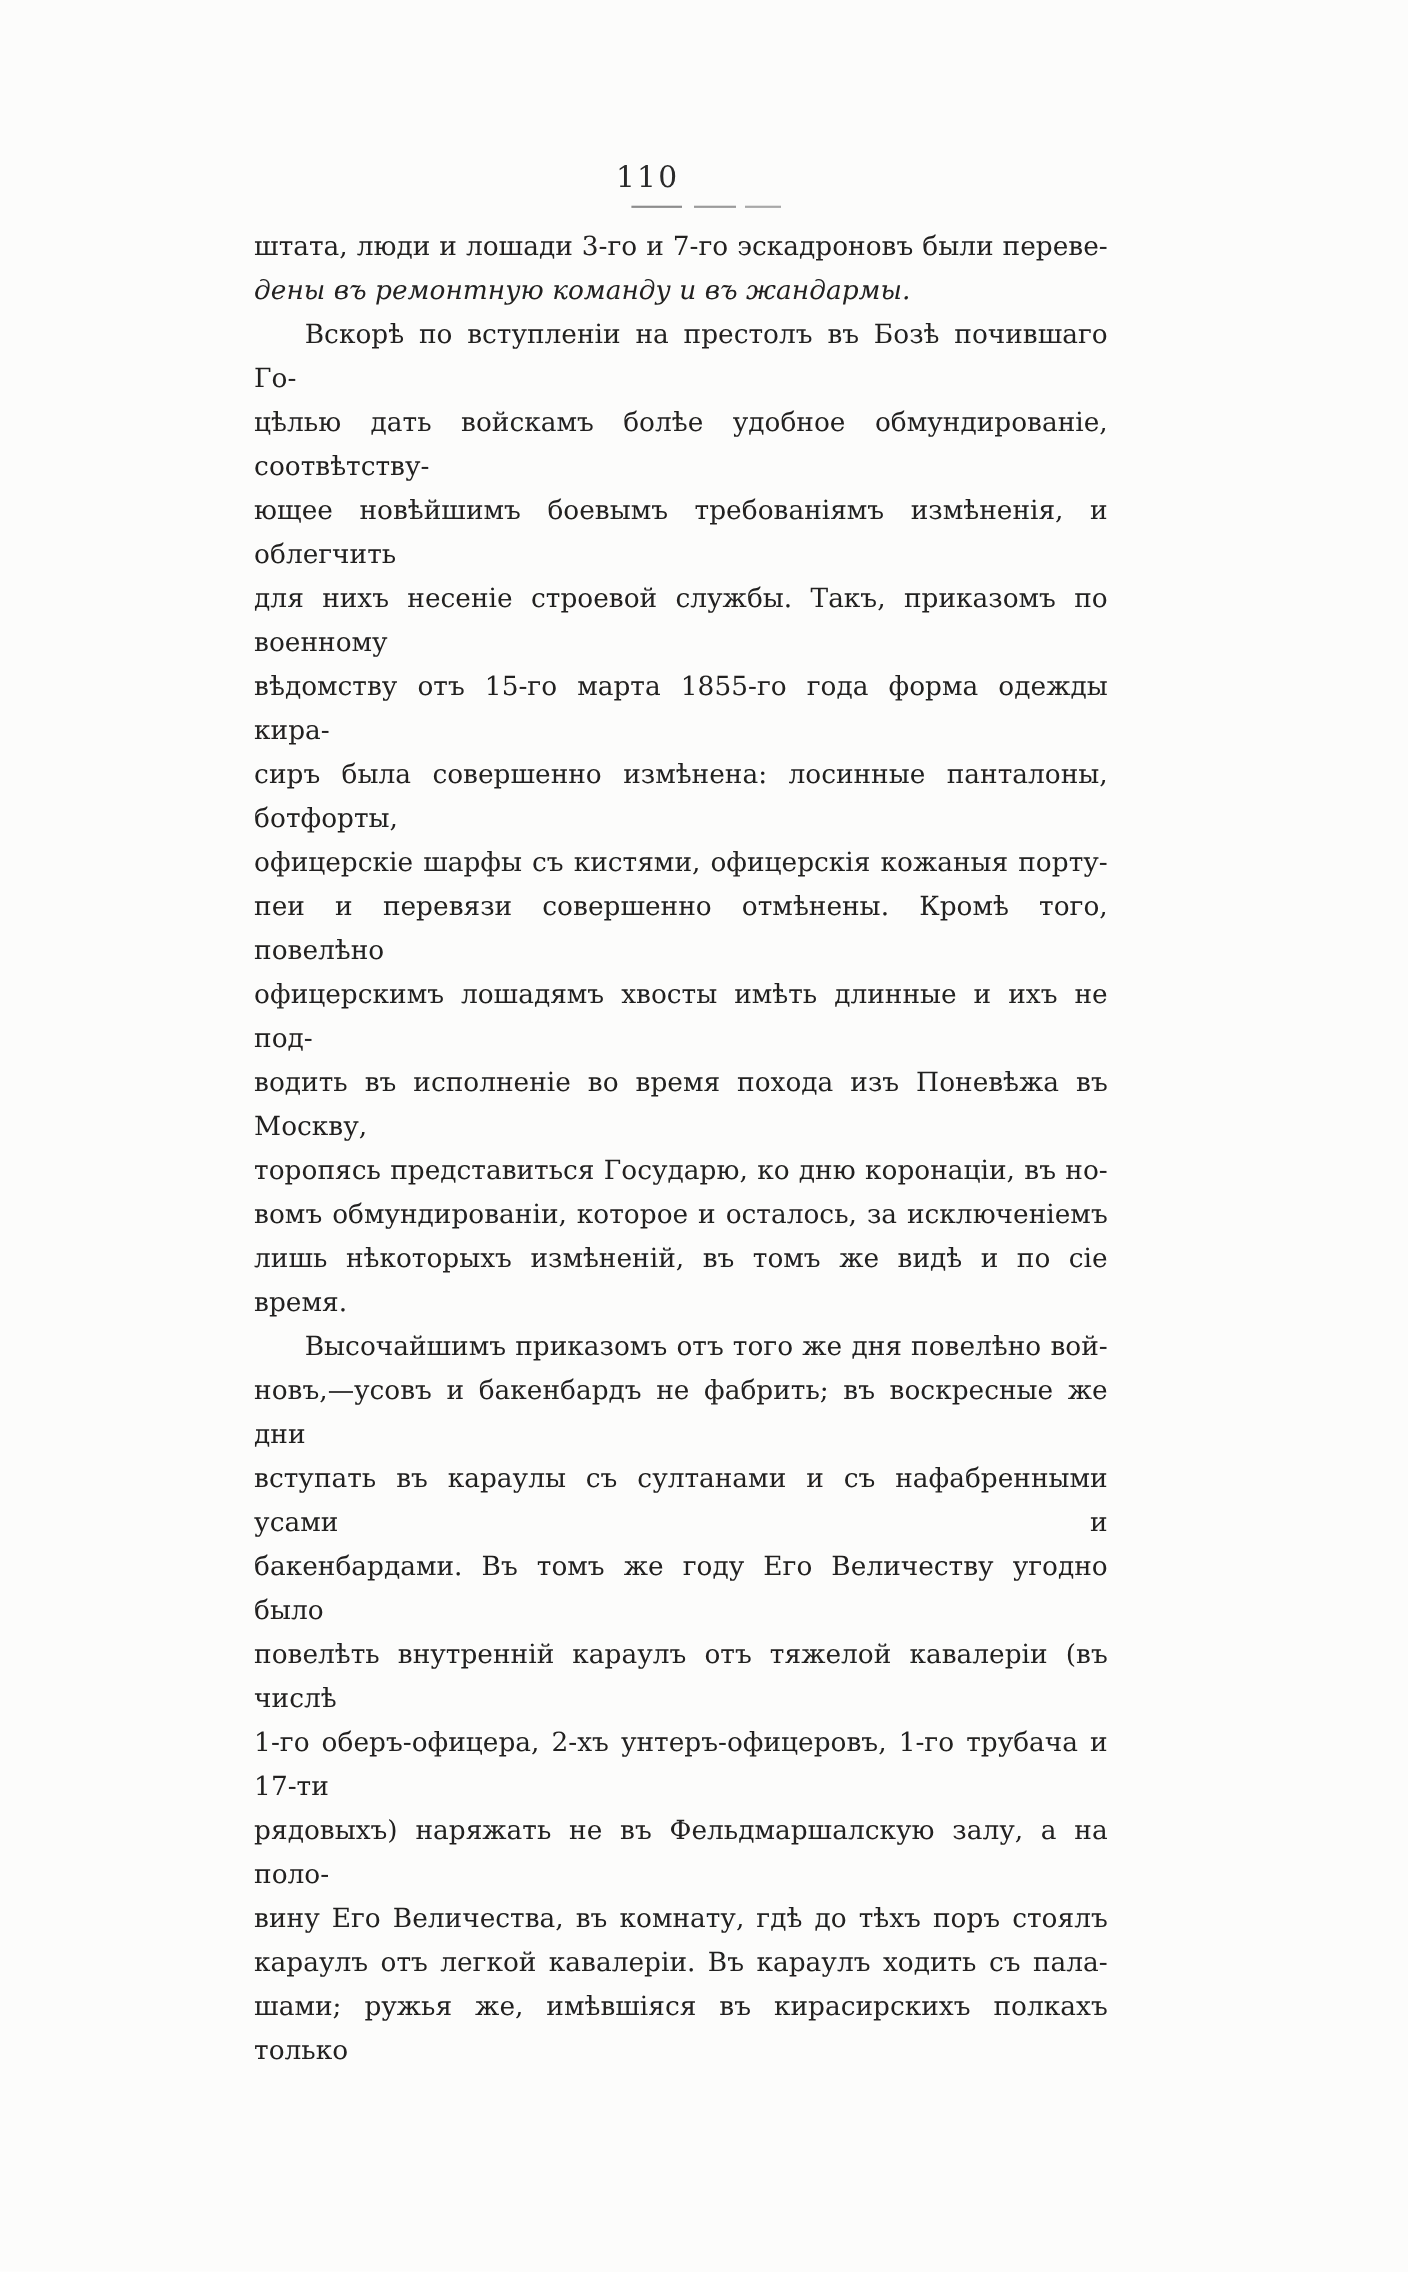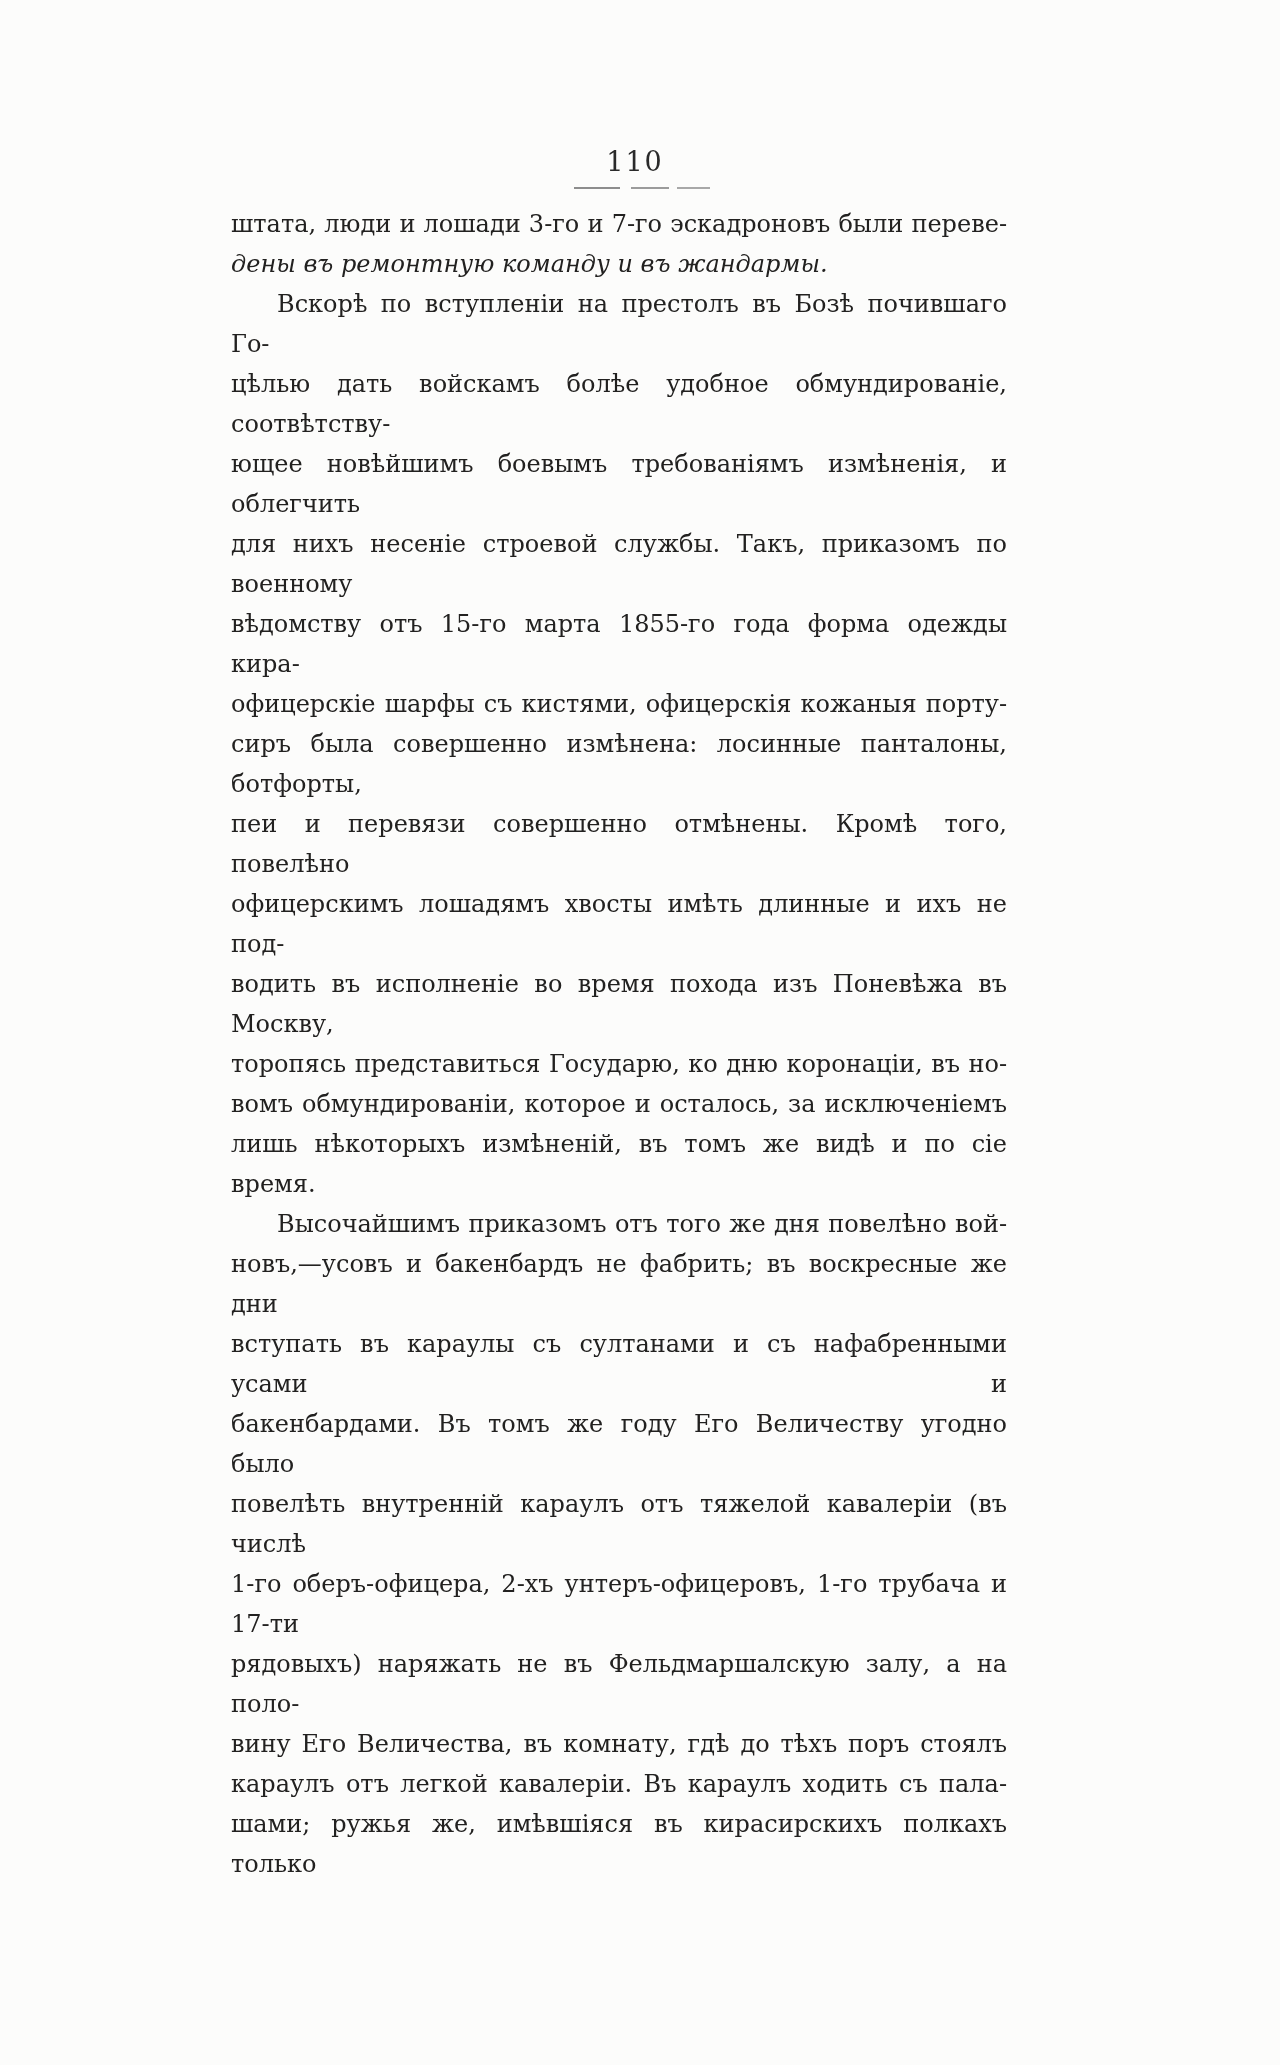--- a/index.html
+++ b/index.html
@@ -9,21 +9,21 @@
     height: 2065px;
     background: #fcfcfb;
     overflow: hidden;
     font-family: "DejaVu Serif", "Liberation Serif", serif;
   }
   .page-number {
     position: absolute;
     top: 146px;
     left: 560px;
     width: 150px;
-    text-align: center;
+    text-align: left;
     font-size: 27px;
     color: #2a2a2a;
     letter-spacing: 2px;
   }
   .page-number-rule {
     position: absolute;
     top: 187px;
     left: 574px;
     width: 136px;
     height: 2px;
@@ -65,22 +65,22 @@
       <div class="line">штата, люди и лошади 3-го и 7-го эскадроновъ были переве-</div>
       <div class="line last">дены въ ремонтную команду и въ жандармы.</div>
     </div>
 
     <div class="para">
       <div class="line indent">Вскорѣ по вступленіи на престолъ въ Бозѣ почившаго Го-</div>
       <div class="line">цѣлью дать войскамъ болѣе удобное обмундированіе, соотвѣтству-</div>
       <div class="line">ющее новѣйшимъ боевымъ требованіямъ измѣненія, и облегчить</div>
       <div class="line">для нихъ несеніе строевой службы. Такъ, приказомъ по военному</div>
       <div class="line">вѣдомству отъ 15-го марта 1855-го года форма одежды кира-</div>
+      <div class="line">сиръ была совершенно измѣнена: лосинные панталоны, ботфорты,</div>
       <div class="line">офицерскіе шарфы съ кистями, офицерскія кожаныя порту-</div>
-      <div class="line">сиръ была совершенно измѣнена: лосинные панталоны, ботфорты,</div>
       <div class="line">пеи и перевязи совершенно отмѣнены. Кромѣ того, повелѣно</div>
       <div class="line">офицерскимъ лошадямъ хвосты имѣть длинные и ихъ не под-</div>
       <div class="line">водить въ исполненіе во время похода изъ Поневѣжа въ Москву,</div>
       <div class="line">торопясь представиться Государю, ко дню коронаціи, въ но-</div>
       <div class="line">вомъ обмундированіи, которое и осталось, за исключеніемъ</div>
       <div class="line">лишь нѣкоторыхъ измѣненій, въ томъ же видѣ и по сіе время.</div>
     </div>
 
     <div class="para">
       <div class="line indent">Высочайшимъ приказомъ отъ того же дня повелѣно вой-</div>

